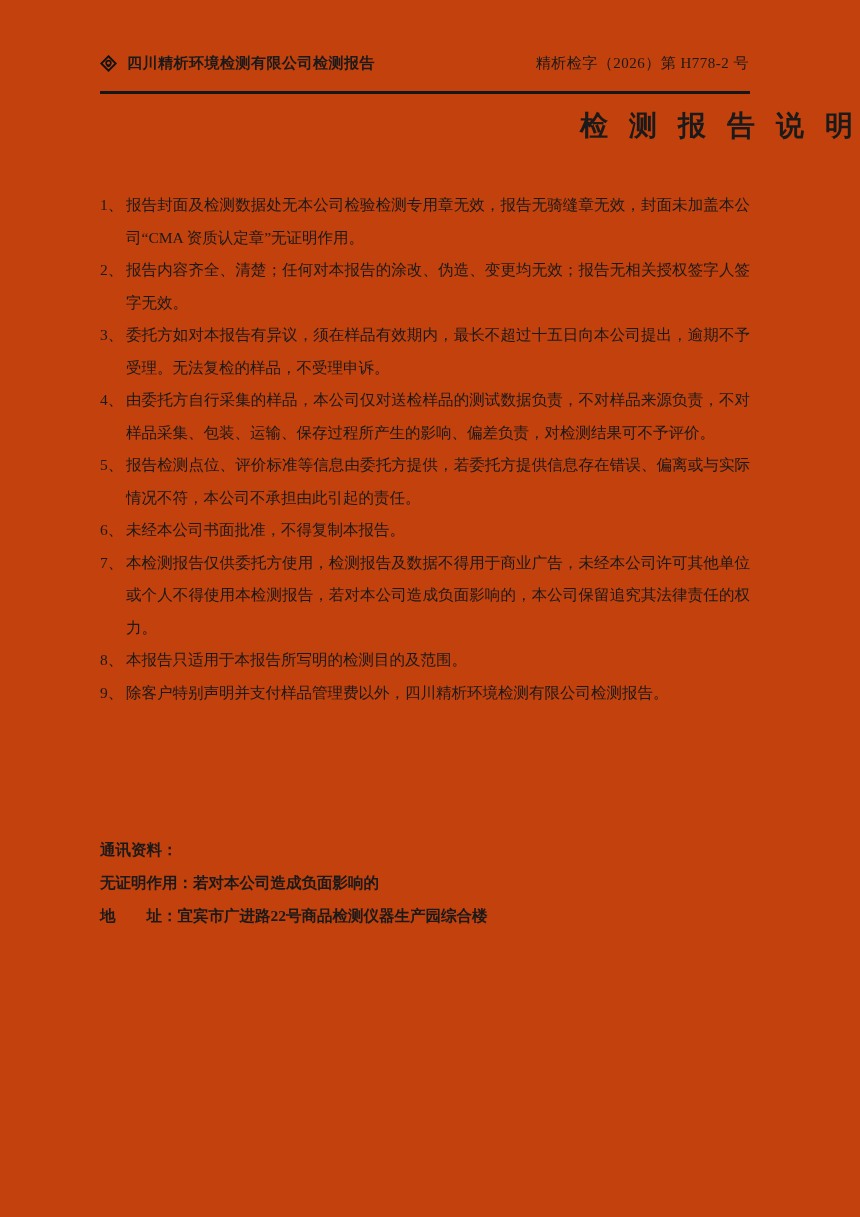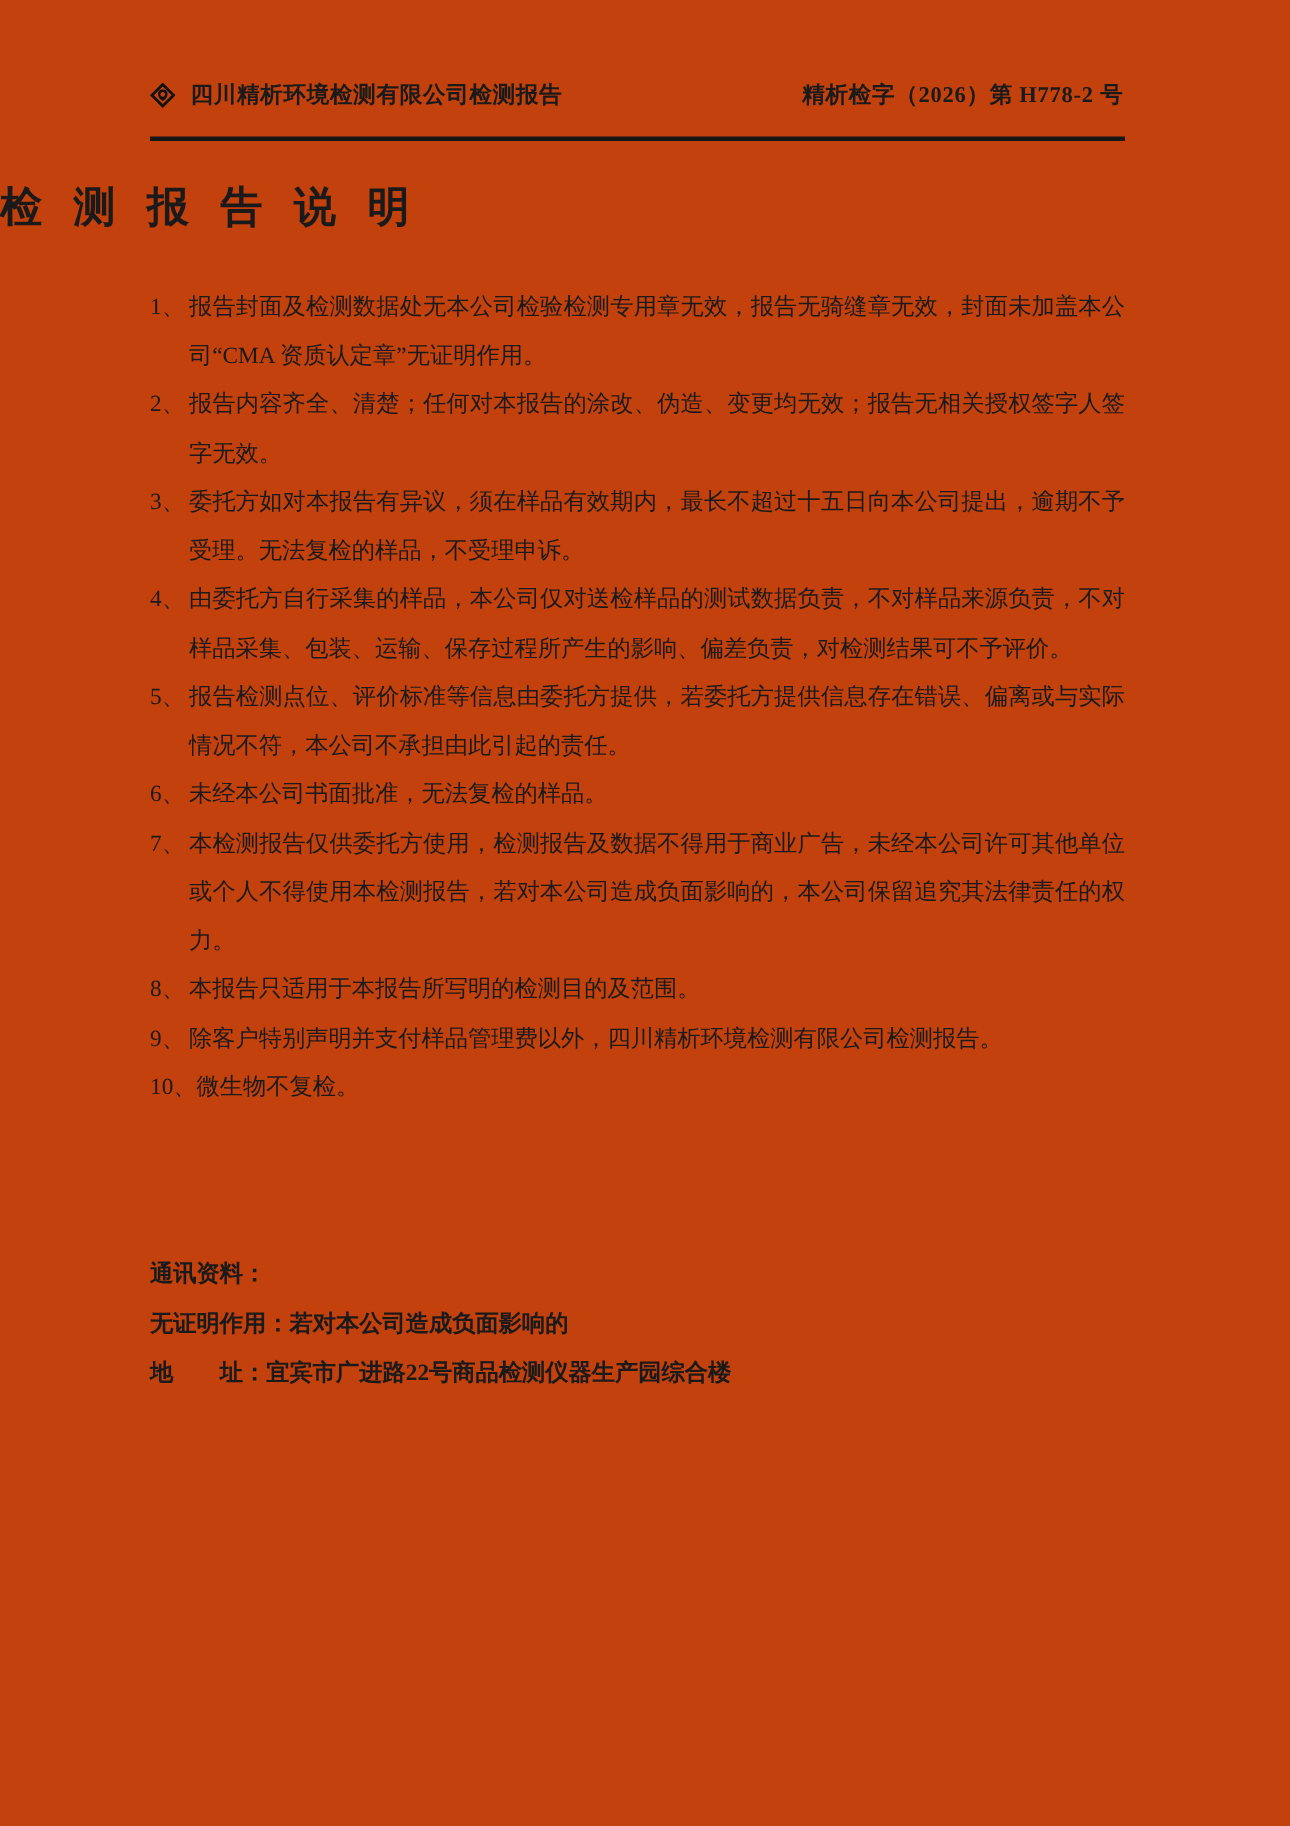--- a/index.html
+++ b/index.html
@@ -13,26 +13,26 @@
     overflow:hidden;
   }
   
   .hdr{
     position:absolute;left:100px;top:54px;width:649px;
     display:flex;justify-content:space-between;align-items:center;
   }
   .hdr-left{display:flex;align-items:center;gap:10px;}
   .logo{width:17px;height:17px;display:inline-block;flex:0 0 auto;}
   .hdr-title{font-size:15px;font-weight:bold;letter-spacing:0.5px;}
-  .hdr-ref{font-size:15px;font-weight:bold;letter-spacing:0.5px;}
+  .hdr-ref{font-size:15px;font-weight:normal;letter-spacing:0.5px;}
   .rule{position:absolute;left:100px;top:91px;width:650px;height:3px;background:#161616;}
   
   .doc-title{
-    position:absolute;left:0;top:119px;width:860px;margin:0;
-    text-align:left;font-size:28px;font-weight:bold;letter-spacing:7px;
+    position:absolute;left:0;top:107px;width:860px;margin:0;
+    text-align:right;font-size:28px;font-weight:bold;letter-spacing:7px;
   }
   
   .notes{
     position:absolute;left:100px;top:189px;width:650px;
     margin:0;padding:0;list-style:none;
     font-size:15.5px;line-height:32.5px;
   }
   .note{display:flex;}
   .note .num{flex:0 0 auto;min-width:26px;white-space:nowrap;}
   .note .txt{flex:1 1 auto;text-align:justify;}
@@ -82,37 +82,33 @@
     <li class="note">
       <span class="num">4、</span>
       <span class="txt">由委托方自行采集的样品，本公司仅对送检样品的测试数据负责，不对样品来源负责，不对样品采集、包装、运输、保存过程所产生的影响、偏差负责，对检测结果可不予评价。</span>
     </li>
     <li class="note">
       <span class="num">5、</span>
       <span class="txt">报告检测点位、评价标准等信息由委托方提供，若委托方提供信息存在错误、偏离或与实际情况不符，本公司不承担由此引起的责任。</span>
     </li>
     <li class="note">
       <span class="num">6、</span>
-      <span class="txt">未经本公司书面批准，无法复检的样品。</span>
+      <span class="txt">未经本公司书面批准，不得复制本报告。</span>
     </li>
     <li class="note">
       <span class="num">7、</span>
       <span class="txt">本检测报告仅供委托方使用，检测报告及数据不得用于商业广告，未经本公司许可其他单位或个人不得使用本检测报告，若对本公司造成负面影响的，本公司保留追究其法律责任的权力。</span>
     </li>
     <li class="note">
       <span class="num">8、</span>
       <span class="txt">本报告只适用于本报告所写明的检测目的及范围。</span>
     </li>
     <li class="note">
       <span class="num">9、</span>
       <span class="txt">除客户特别声明并支付样品管理费以外，四川精析环境检测有限公司检测报告。</span>
-    </li>
-    <li class="note">
-      <span class="num">10、</span>
-      <span class="txt">微生物不复检。</span>
     </li>
   </ol>
 
   <div class="contact">
     <div class="c-heading">通讯资料：</div>
     <div class="c-row">
       <span class="c-label">无证明作用：</span><span class="c-value">若对本公司造成负面影响的</span>
     </div>
     <div class="c-row">
       <span class="c-label">地　　址：</span><span class="c-value">宜宾市广进路22号商品检测仪器生产园综合楼</span>

